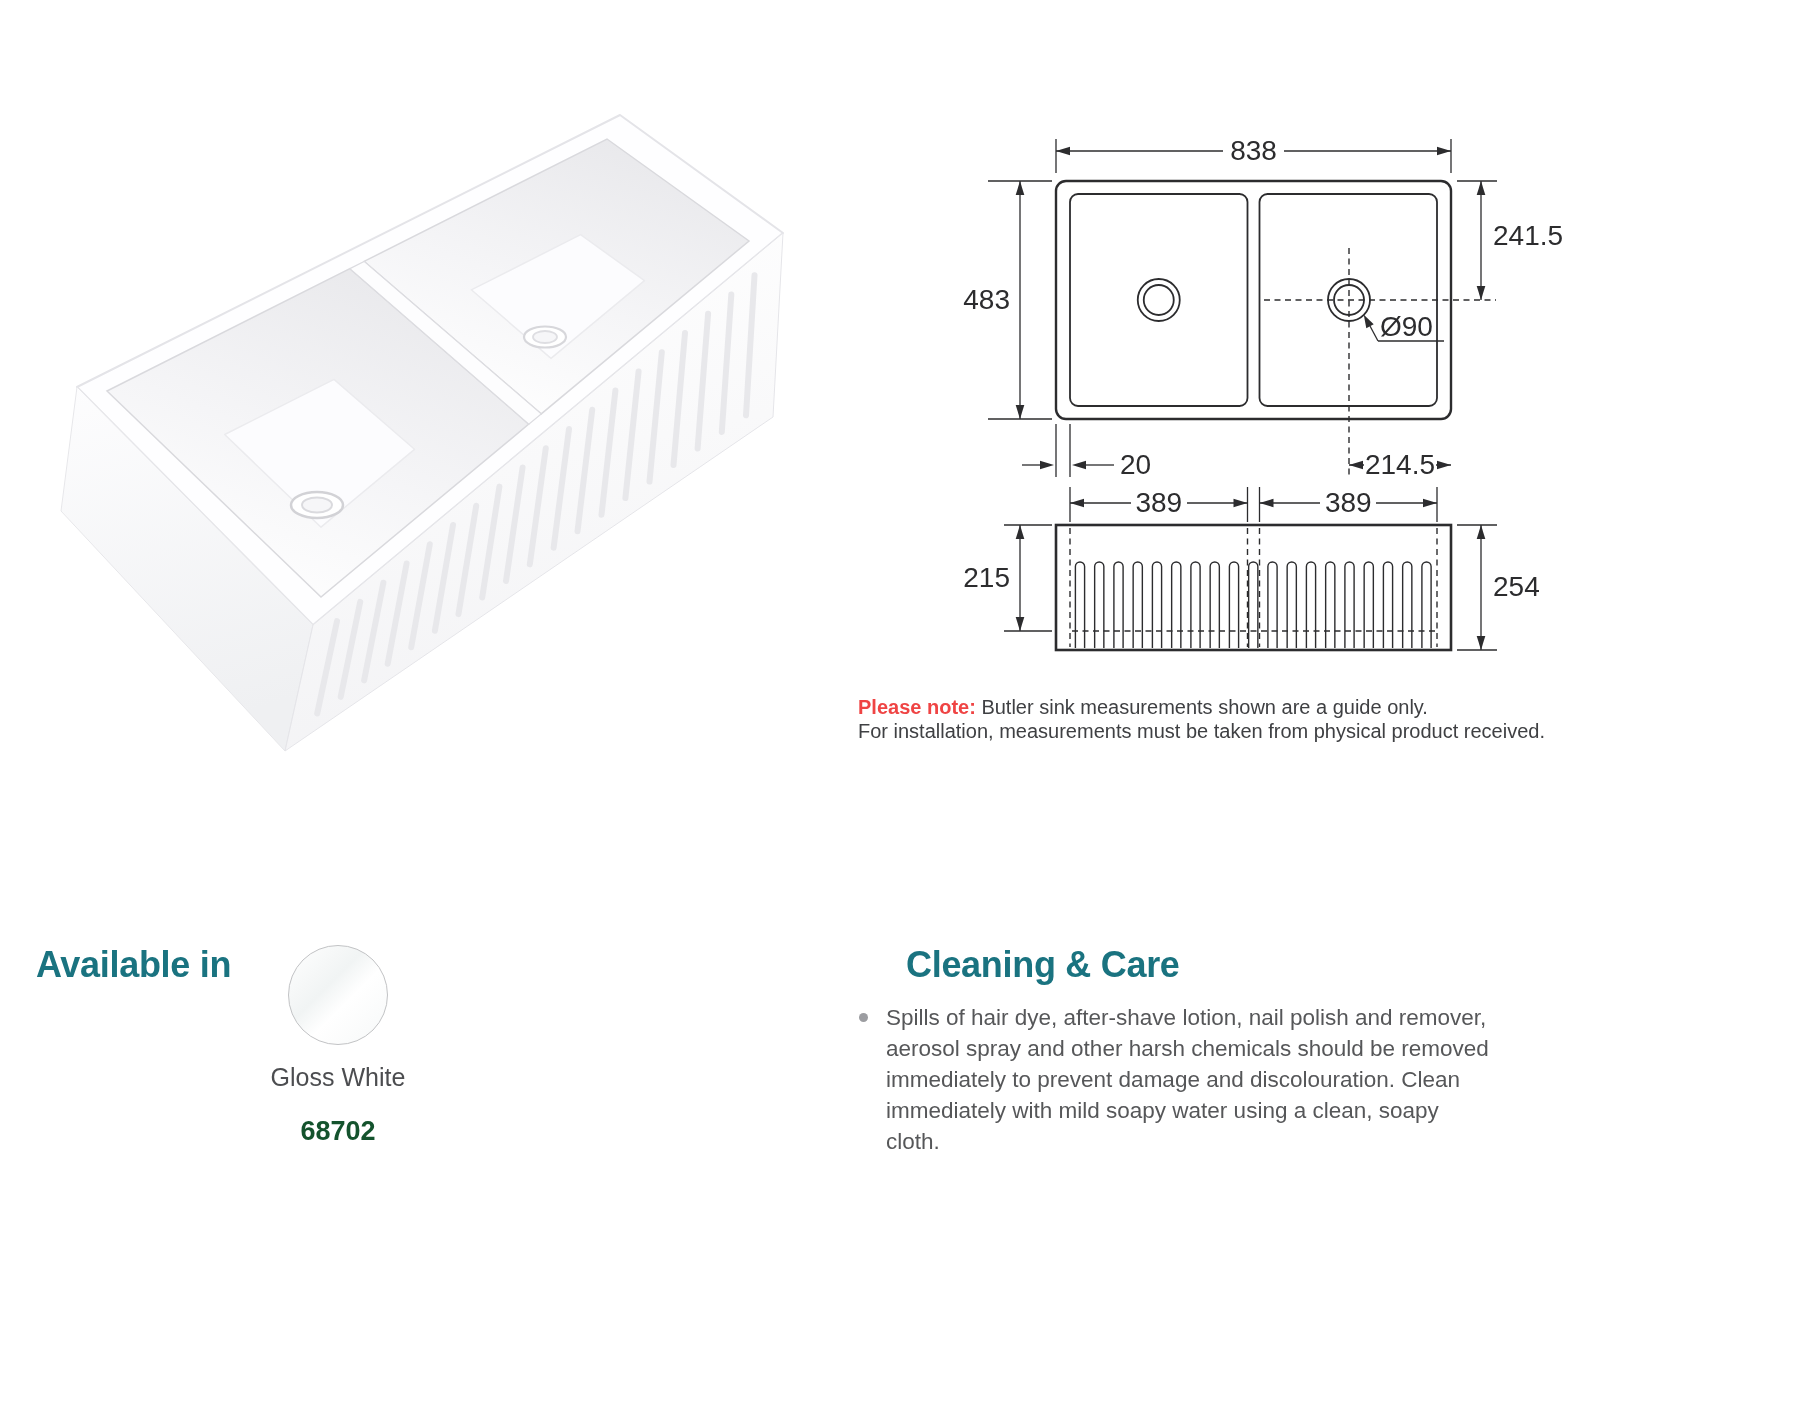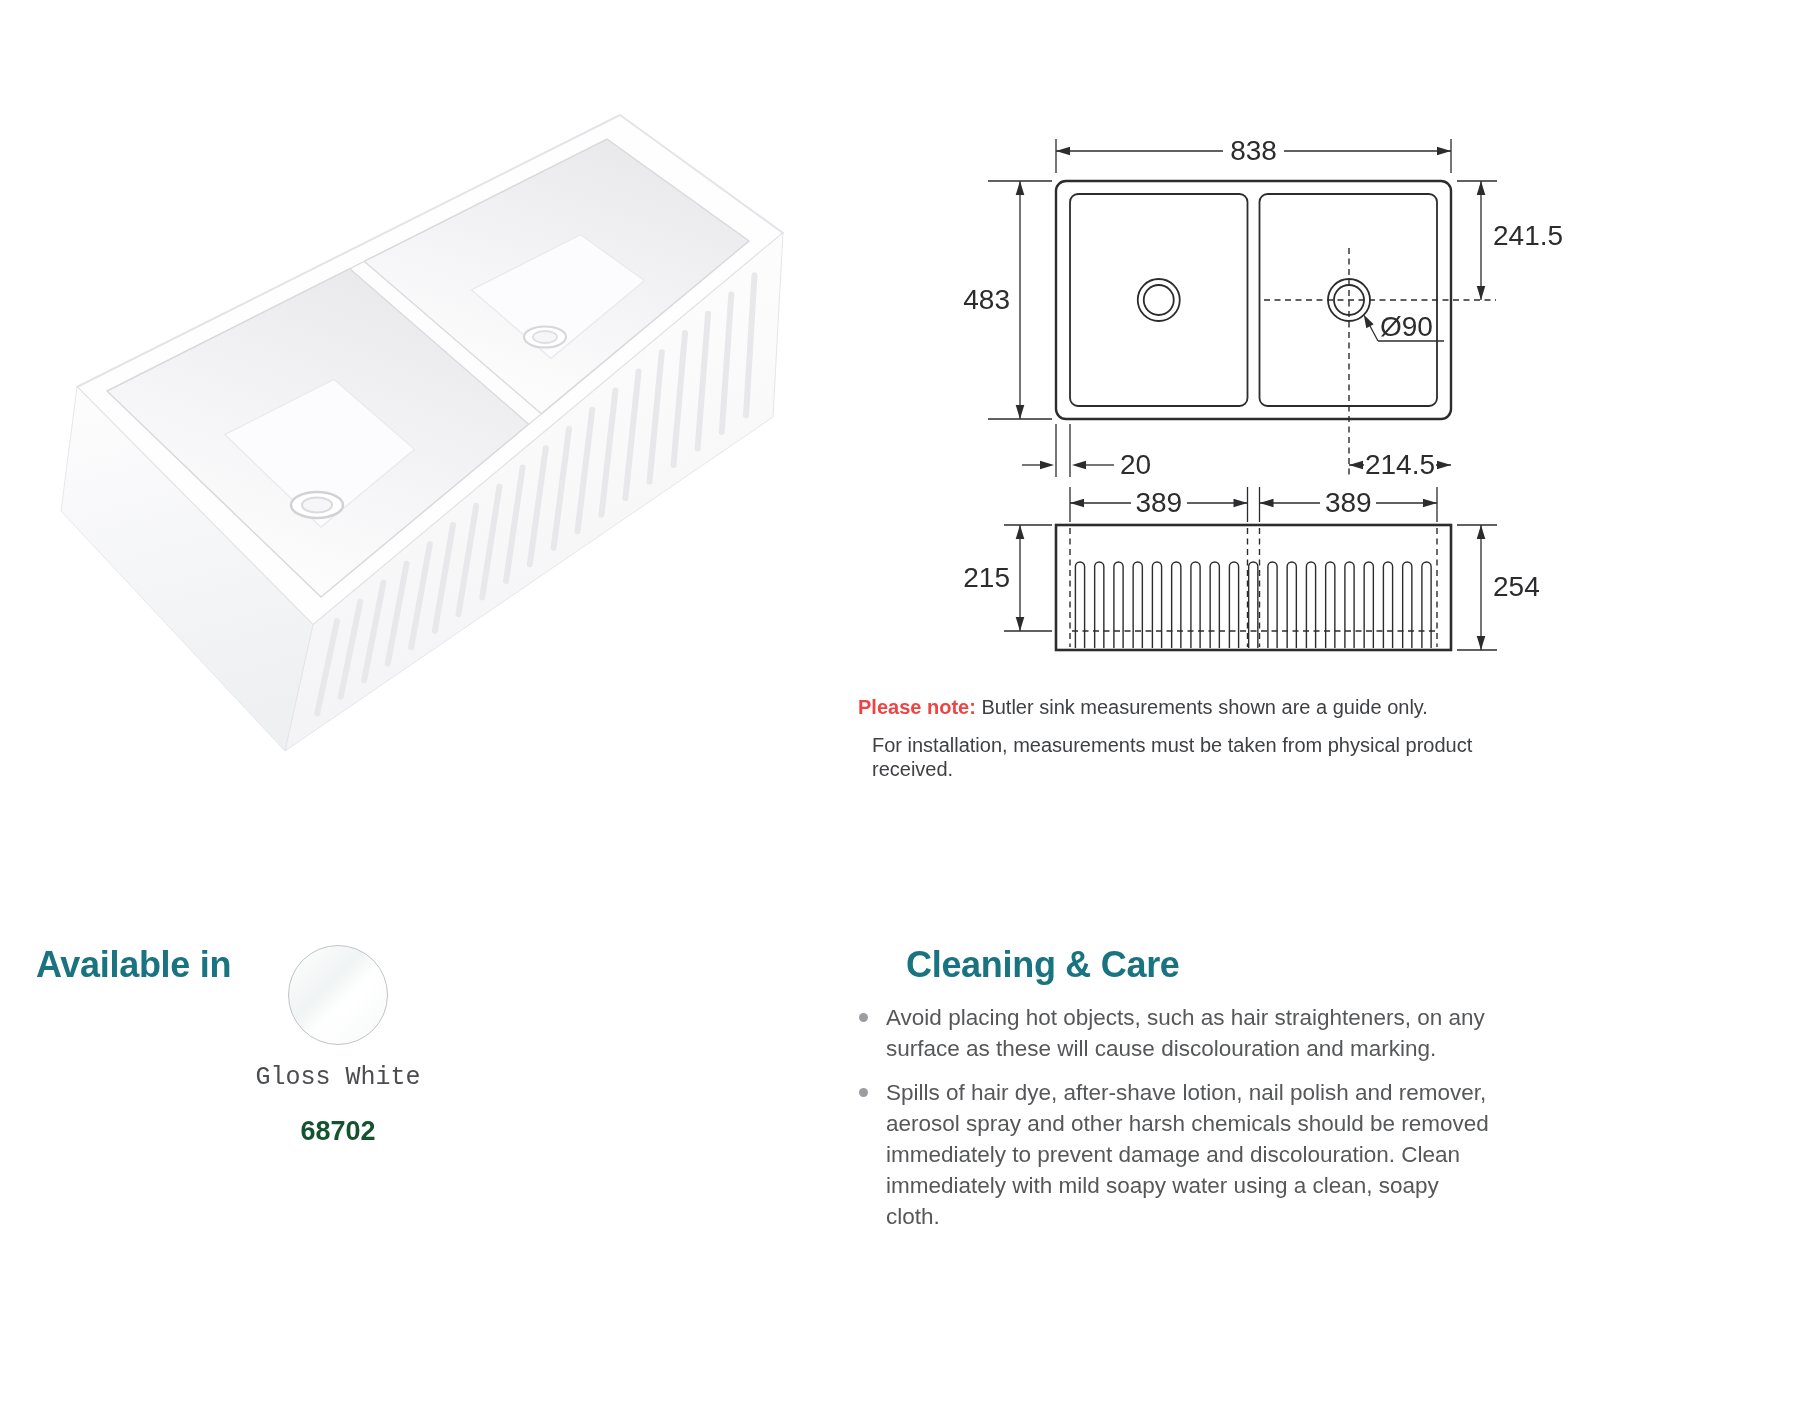--- a/index.html
+++ b/index.html
@@ -7,21 +7,21 @@
   .abs{position:absolute;}
   h2.section-heading{margin:0;font-size:36px;font-weight:bold;color:#1a7380;letter-spacing:-.3px;}
   
   .note{left:858px;top:695px;width:700px;font-size:20px;line-height:24px;color:#3f4043;}
   .note strong{font-weight:bold;color:#ef4444;}
   
   .avail-heading{left:36px;top:944px;}
   .swatch-wrap{left:238px;top:945px;width:200px;text-align:center;}
   .swatch-circle{width:98px;height:98px;border-radius:50%;margin:0 auto;border:1.5px solid #c2c3c5;
     background:linear-gradient(135deg,#ffffff 0%,#f1f4f4 40%,#ffffff 58%,#f6f8f8 100%);}
-  .swatch-name{margin-top:18px;font-size:25px;color:#4c4d50;font-family:Liberation Mono, monospace;}
+  .swatch-name{margin-top:18px;font-size:25px;color:#4c4d50;}
   .swatch-code{margin-top:24px;font-size:27px;font-weight:bold;color:#14532d;}
   
   .care-heading{left:906px;top:944px;}
   .care-list-wrap{left:858px;top:1002px;width:640px;}
   ul.care{list-style:none;margin:0;padding:0 0 0 28px;}
   ul.care li{position:relative;font-size:22.5px;line-height:31px;color:#565759;margin-bottom:13px;}
   ul.care li::before{content:'';position:absolute;left:-27px;top:11px;width:9px;height:9px;border-radius:50%;background:#9c9da1;}
   svg text{font-family:"Liberation Sans",sans-serif;}
 </style>
 </head>
@@ -206,31 +206,30 @@
     <text x="50" y="472" text-anchor="end">215</text>
     <text x="533" y="481" text-anchor="start">254</text>
   </g>
 </svg>
 
 <div class="abs note">
   <p style="margin:0;">
     <strong>Please note:</strong>
     <span>Butler sink measurements shown are a guide only.</span>
   </p>
-  <p style="margin:14px;">For installation, measurements must be taken from physical product received.</p>
+  <p style="margin:0;">For installation, measurements must be taken from physical product received.</p>
 </div>
 
 <h2 class="abs section-heading avail-heading">Available in</h2>
 
 <div class="abs swatch-wrap">
   <div class="swatch-circle"></div>
   <div class="swatch-name">Gloss White</div>
   <div class="swatch-code">68702</div>
 </div>
 
 <h2 class="abs section-heading care-heading">Cleaning &amp; Care</h2>
 
 <div class="abs care-list-wrap">
   <ul class="care">
-      <li>Avoid placing hot objects, such as hair straighteners, on any surface as these will cause discolouration and marking.</li>
       <li>Spills of hair dye, after-shave lotion, nail polish and remover, aerosol spray and other harsh chemicals should be removed immediately to prevent damage and discolouration. Clean immediately with mild soapy water using a clean, soapy cloth.</li>
     </ul>
 </div>
 
 </body></html>

